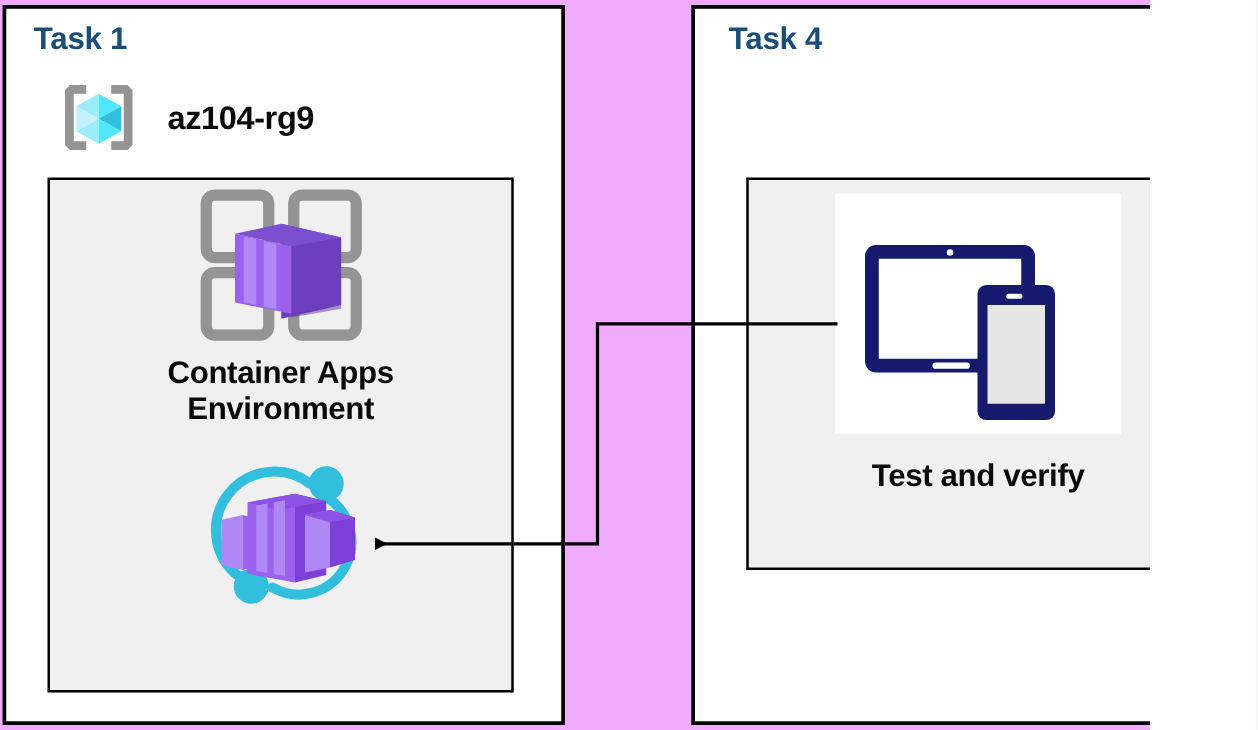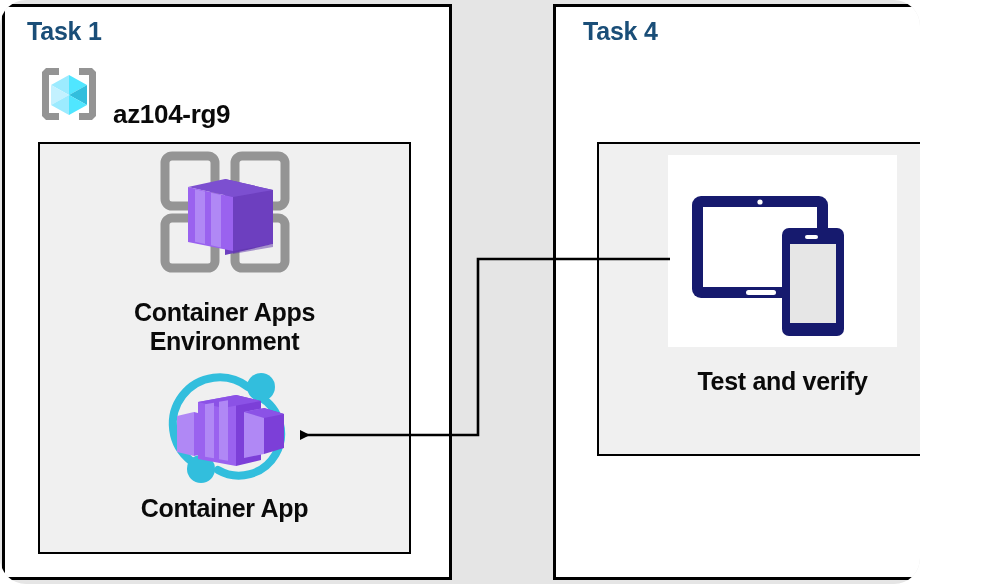--- a/index.html
+++ b/index.html
@@ -7,23 +7,22 @@
     padding: 0;
     background: #ffffff;
   }
   body {
     font-family: "Liberation Sans", sans-serif;
   }
   #canvas {
     position: relative;
     width: 920px;
     height: 584px;
-    background: #e5e5e5;
+    background: #f0abfc;
     overflow: hidden;
-    border-radius: 26px;
   }
 
   
   .task-panel {
     position: absolute;
     box-sizing: border-box;
     border: 3px solid #000000;
     background: #ffffff;
   }
   #task1-panel { left: 2px;   top: 4px; width: 450px; height: 576px; }
@@ -36,25 +35,25 @@
     color: #1a4e78;
     letter-spacing: -0.2px;
     white-space: nowrap;
   }
   #task1-title { left: 27px;  top: 17px; }
   #task2-title { left: 583px; top: 17px; }
 
   
   #rg-group {
     position: absolute;
-    left: 33px;
+    left: 43px;
     top: 58px;
     display: flex;
-    align-items: flex-end;
-    gap: 8px;
+    align-items: center;
+    gap: 19px;
   }
   #rg-icon { width: 72px; height: 72px; display: block; }
   #rg-label {
     font-size: 26px;
     font-weight: bold;
     color: #0a0a0a;
     letter-spacing: -0.3px;
     white-space: nowrap;
   }
 
@@ -80,21 +79,21 @@
     font-weight: bold;
     color: #0a0a0a;
     text-align: center;
     line-height: 1.14;
     letter-spacing: -0.3px;
     white-space: pre-line;
   }
 
   #cae-node { left: 38px; top: 150px; width: 373px; }
   #cae-node .icon-wrap { width: 140px; height: 128px; }
-  #cae-node .node-label { margin-top: 20px; }
+  #cae-node .node-label { margin-top: 6px; }
 
   #ca-node { left: 38px; top: 362px; width: 373px; }
   #ca-node .icon-wrap { width: 130px; height: 126px; }
   #ca-node .node-label { margin-top: 6px; }
 
   
   #tv-node { left: 597px; top: 155px; width: 371px; justify-content: space-between; }
   #tv-imgbox {
     width: 229px;
     height: 192px;
@@ -195,21 +194,20 @@
         <g fill="#b088f5">
           <path d="M45 42.3 L54 40.7 L54 96.3 L45 94.7 Z"></path>
           <path d="M59 39.8 L68 38.2 L68 98.8 L59 97.2 Z"></path>
         </g>
 
         <path d="M84 50 L104 46 L104 92 L84 96 Z" fill="#b088f5"></path>
         <path d="M104 46 L124 52 L124 86 L104 92 Z" fill="#7c3fd8"></path>
         <path d="M84 50 L104 46 L124 52 L104 56 Z" fill="#8b52e6"></path>
       </svg>
     </div>
-    <div class="node-label">Container App</div>
   </div>
 
   <div id="task2-panel" class="task-panel"></div>
 
   <div id="task2-title" class="task-title">Task 4</div>
 
   <div id="testverify-box" class="inner-box"></div>
 
   <div id="tv-node" class="node">
     <div id="tv-imgbox">

